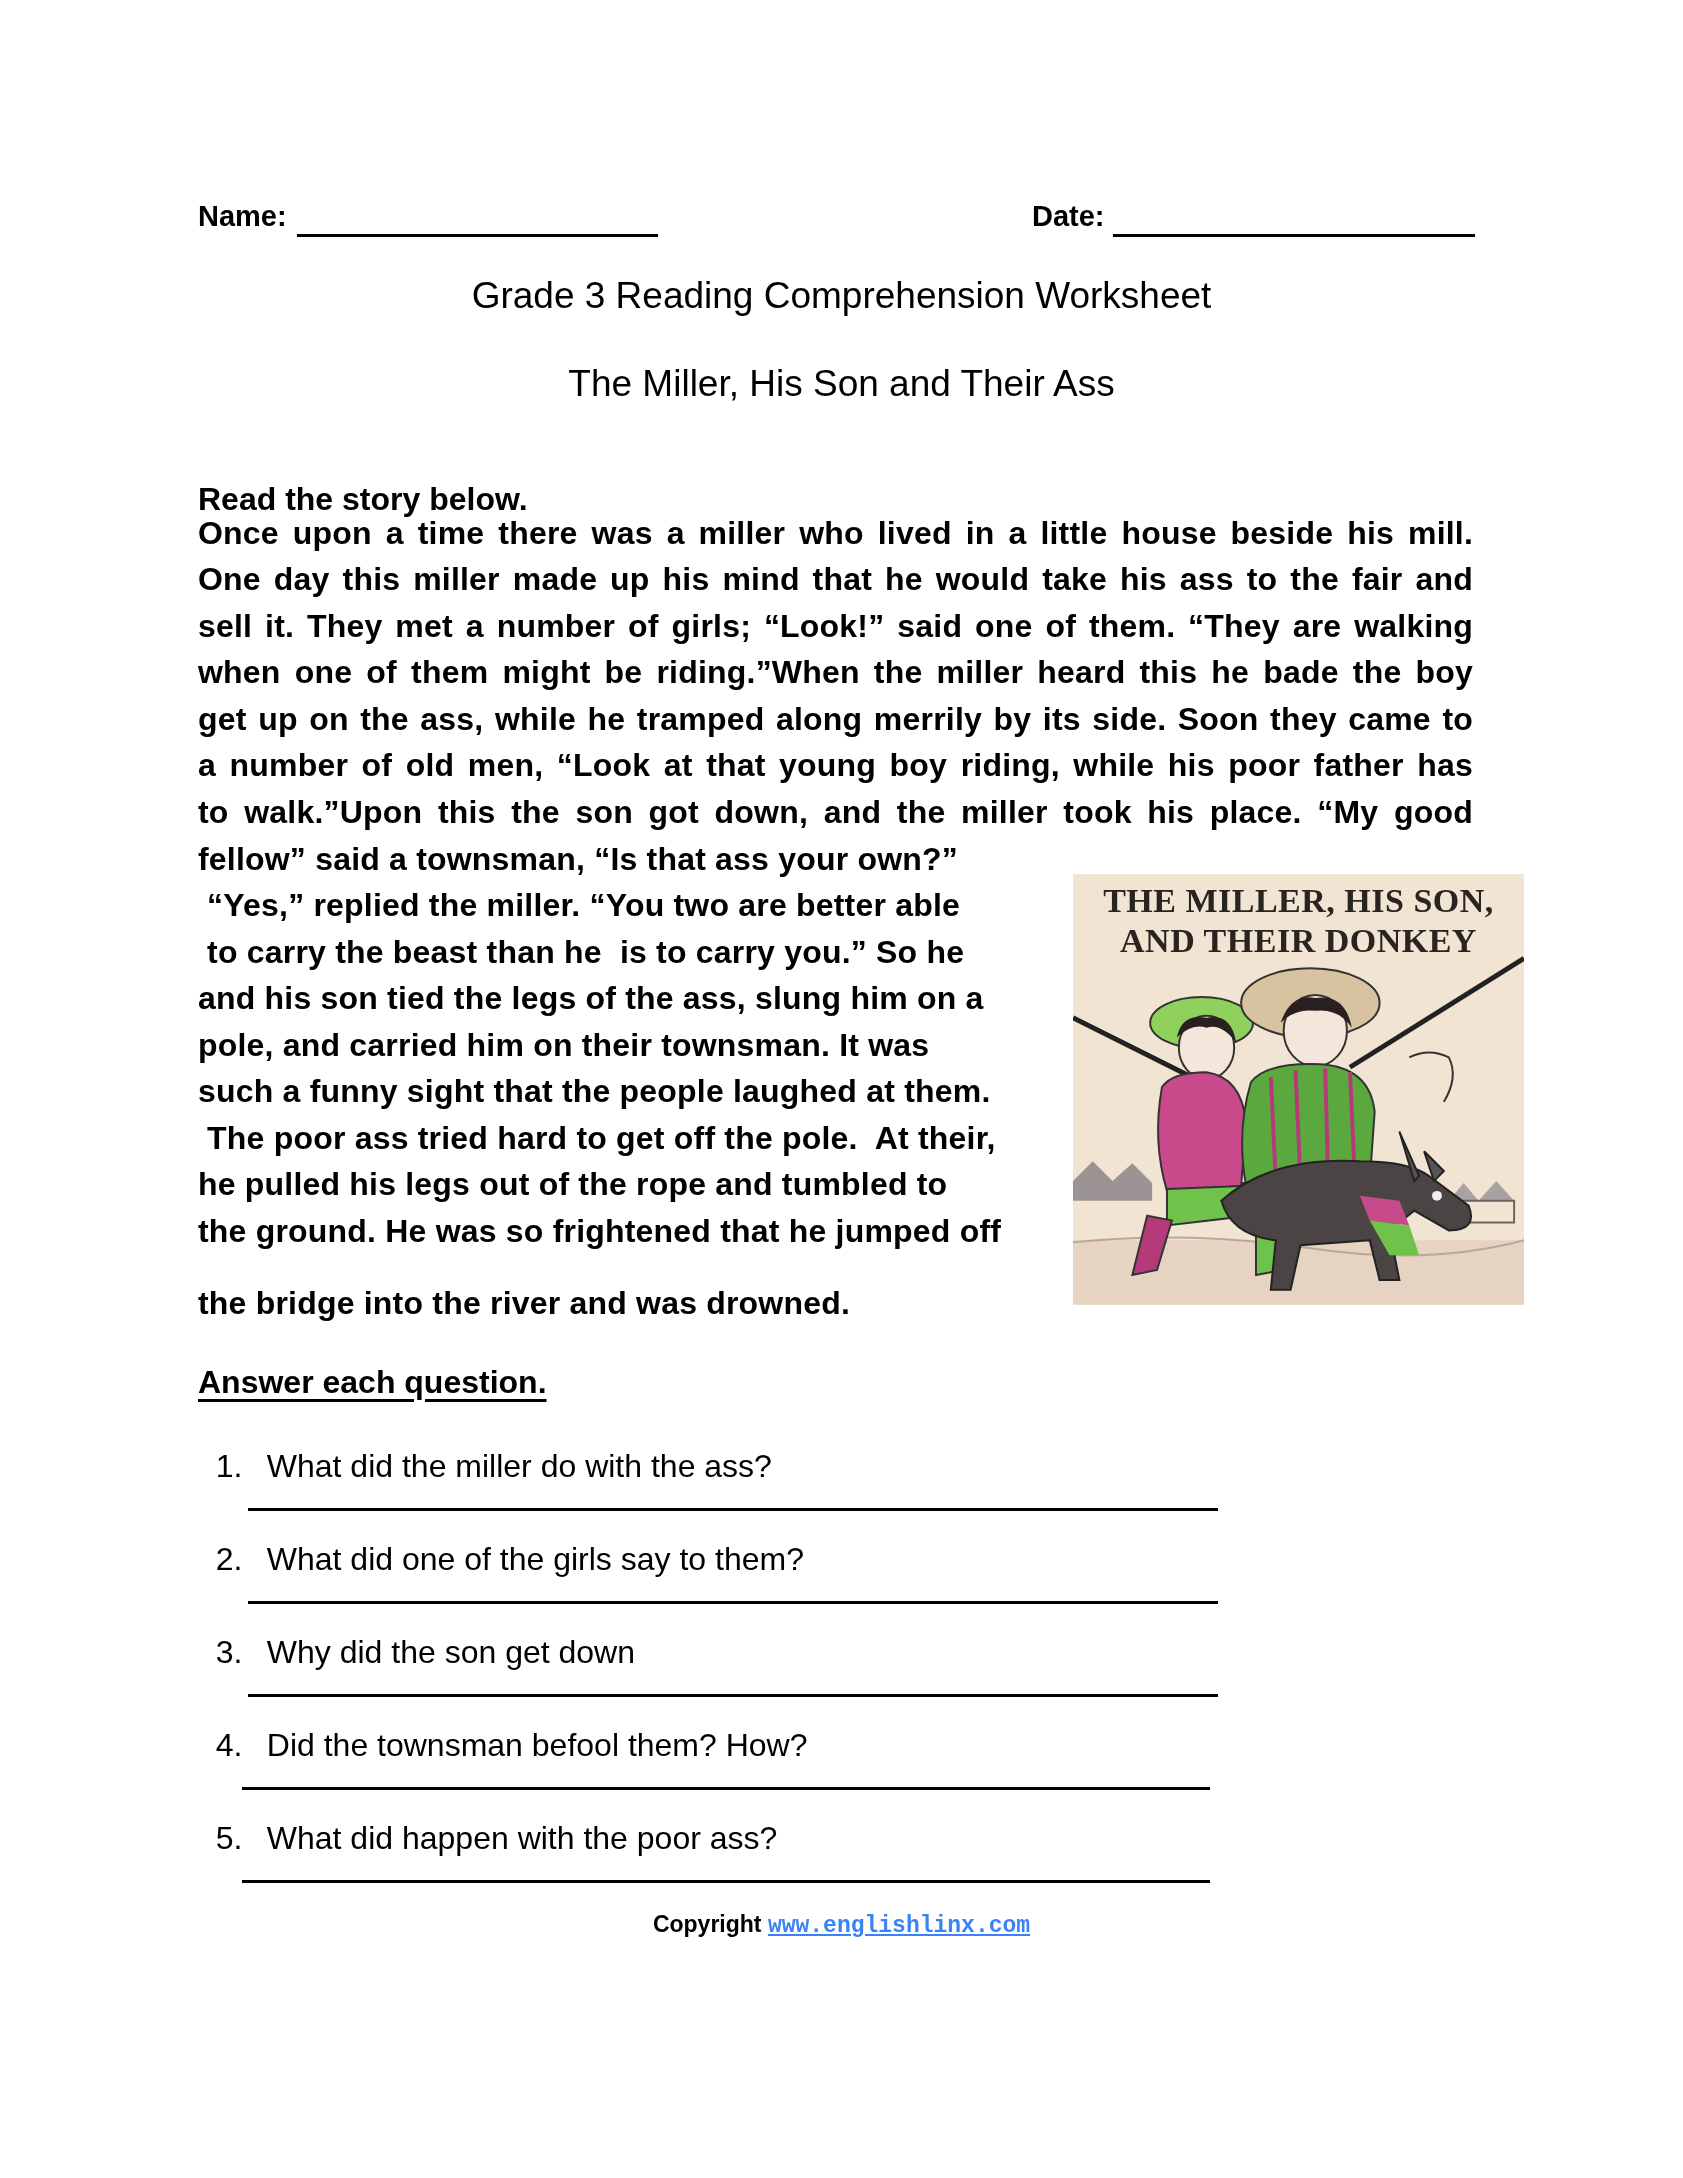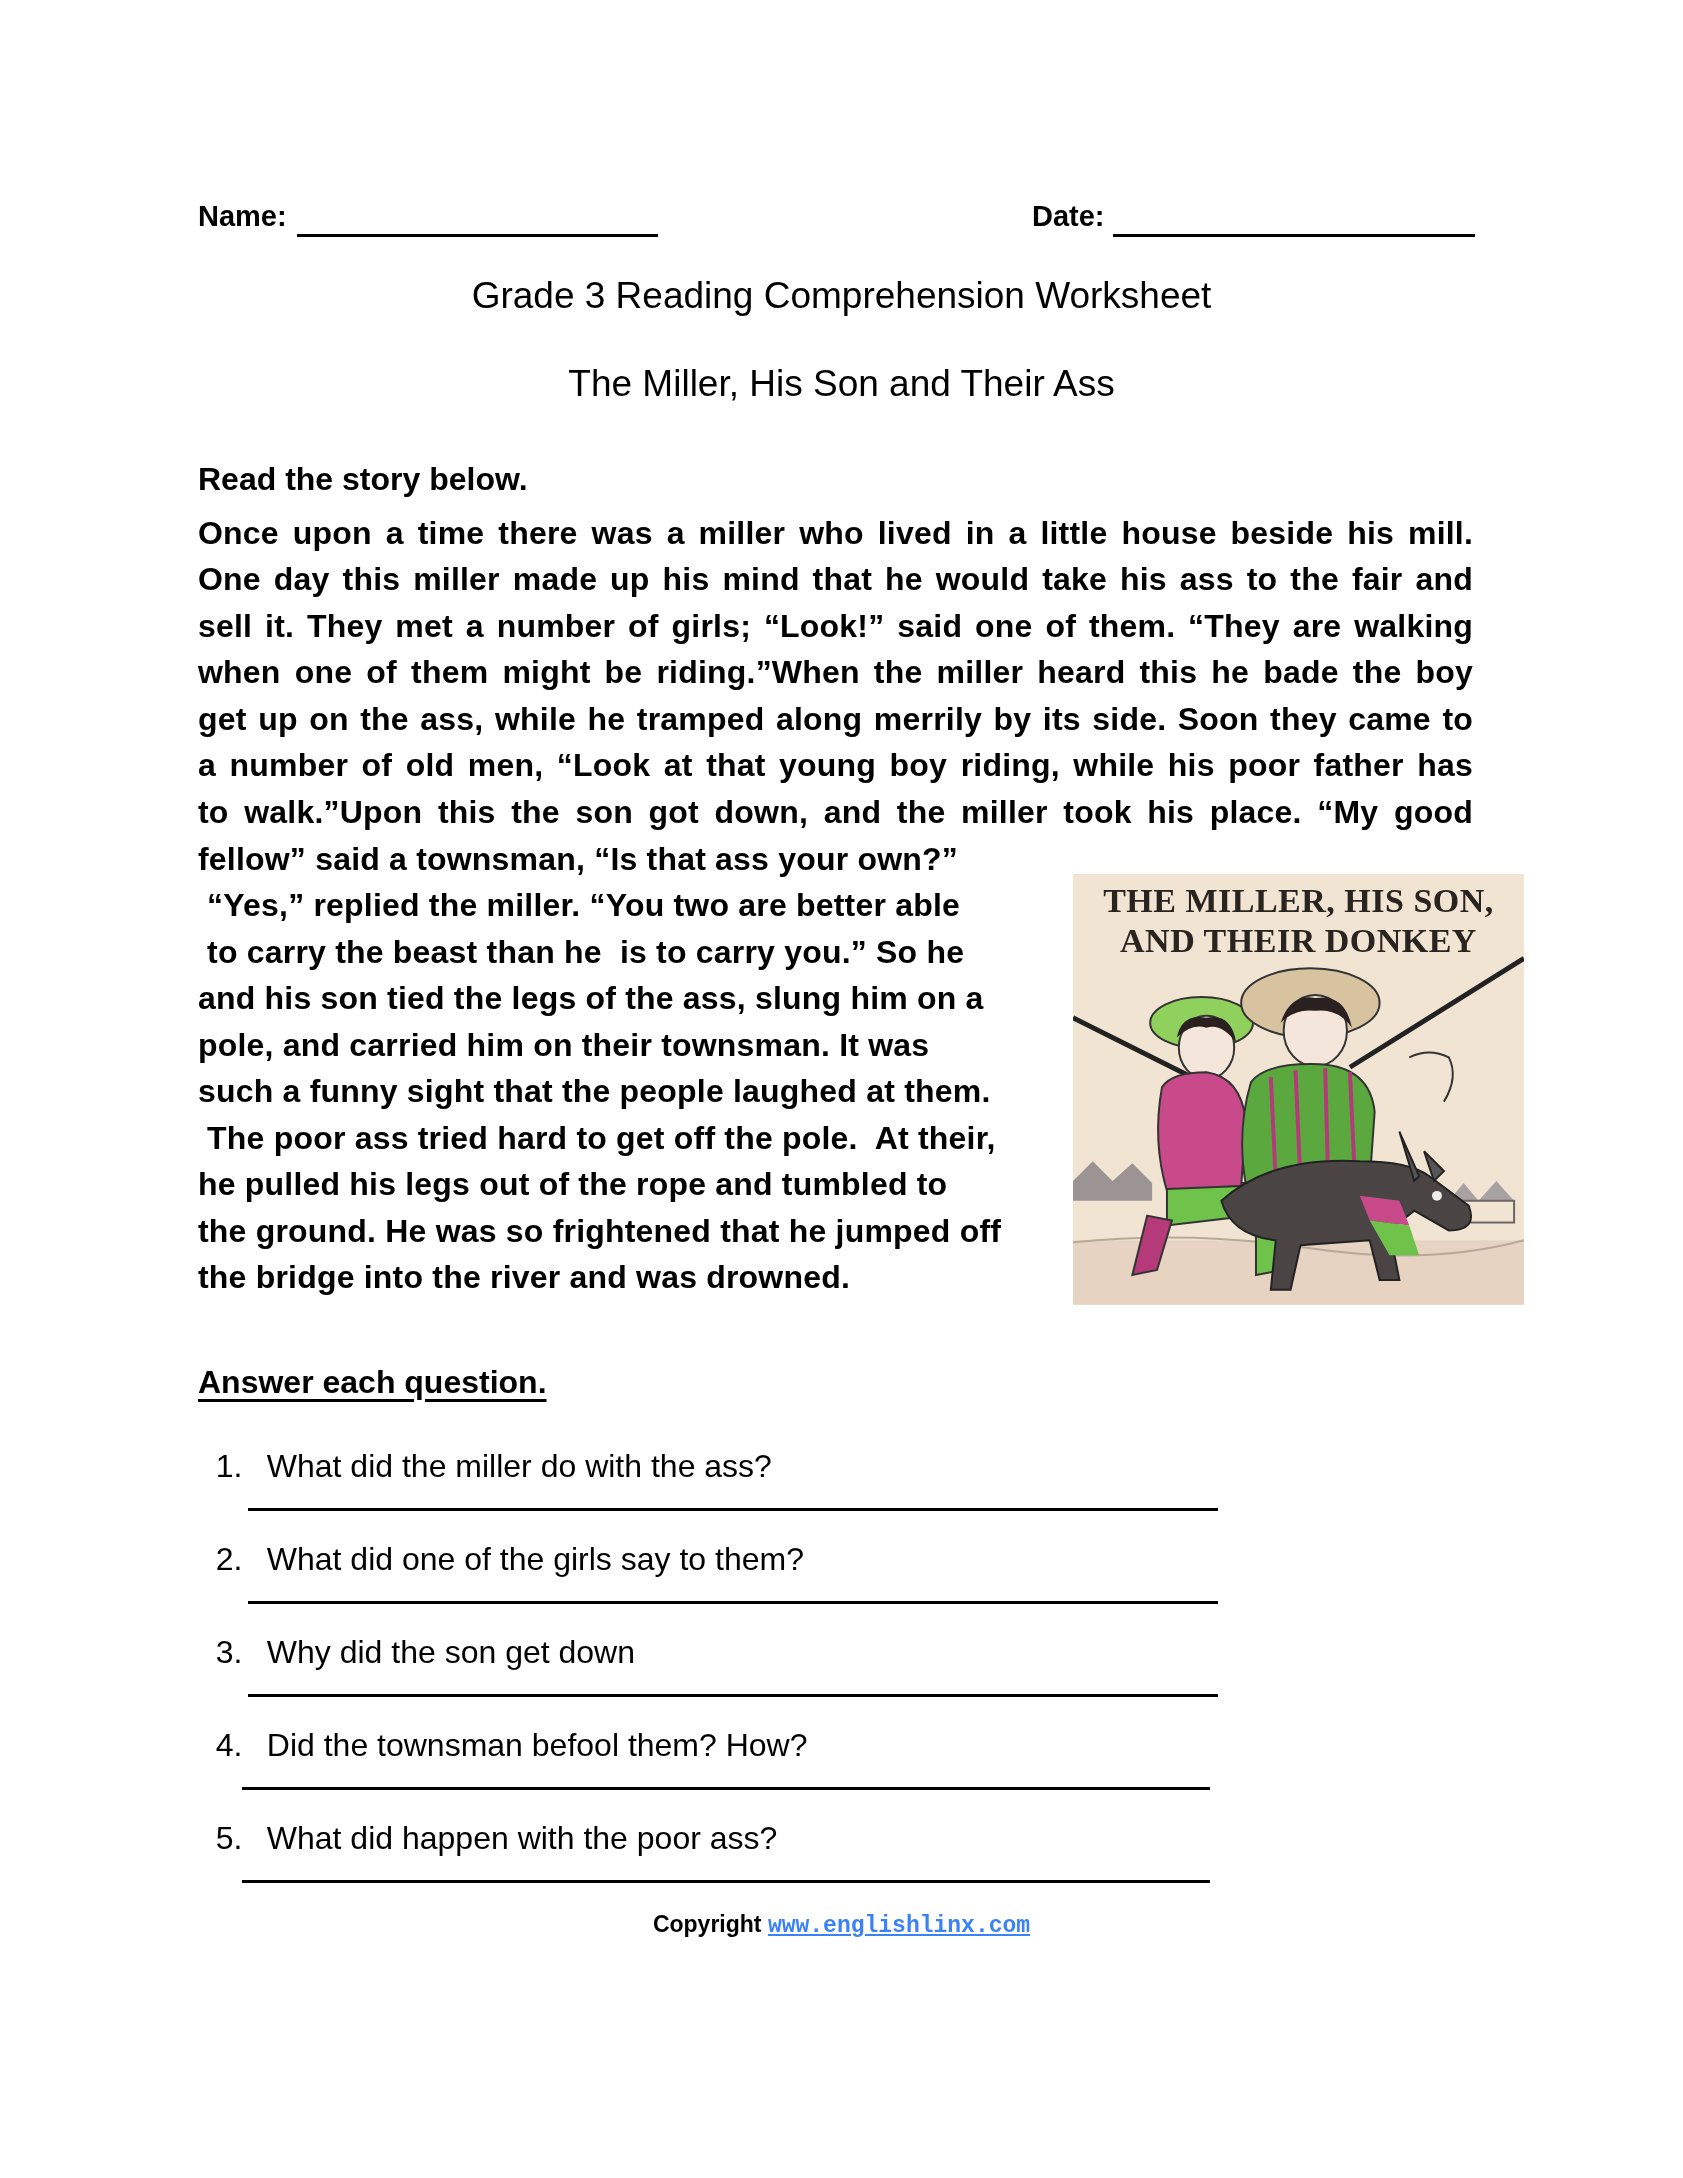--- a/index.html
+++ b/index.html
@@ -1,19 +1,19 @@
 <!DOCTYPE html>
 <html><head>
   <meta charset="utf-8">
   <style>
     html, body { margin: 0; padding: 0; background: #ffffff; }
     body { width: 1683px; height: 2178px; position: relative; overflow: hidden;
            font-family: "Liberation Sans", "DejaVu Sans", sans-serif; color: #000; }
     .abs { position: absolute; }
-    .bold { font-weight: bold; }
+    .bold { font-weight: bold; margin-top: 20px; }
     .label { font-size: 29px; font-weight: bold; }
     .blank-line { position: absolute; height: 3px; background: #000; }
     .title { position: absolute; left: 0; width: 1683px; text-align: center;
              font-weight: normal; font-size: 37px; white-space: nowrap; }
     .story-line { position: absolute; left: 198px; font-size: 32px; font-weight: bold;
                   white-space: pre; line-height: 40px; letter-spacing: 0.2px; }
     .story-full { width: 1275px; text-align: justify; text-align-last: justify; }
     .illustration { position: absolute; left: 1073px; top: 874px; width: 451px; height: 431px;
                     background: #f1e4d3; overflow: hidden; }
     .illustration .cap { position: absolute; left: 0; width: 100%; text-align: center;
@@ -51,21 +51,21 @@
 
 <div class="story-line" style="top:839px;">fellow” said a townsman, “Is that ass your own?”</div>
 <div class="story-line" style="top:885px;"> “Yes,” replied the miller. “You two are better able</div>
 <div class="story-line" style="top:932px;"> to carry the beast than he  is to carry you.” So he</div>
 <div class="story-line" style="top:978px;">and his son tied the legs of the ass, slung him on a</div>
 <div class="story-line" style="top:1025px;">pole, and carried him on their townsman. It was</div>
 <div class="story-line" style="top:1071px;">such a funny sight that the people laughed at them.</div>
 <div class="story-line" style="top:1118px;"> The poor ass tried hard to get off the pole.  At their,</div>
 <div class="story-line" style="top:1164px;">he pulled his legs out of the rope and tumbled to</div>
 <div class="story-line" style="top:1211px;">the ground. He was so frightened that he jumped off</div>
-<div class="story-line" style="top:1257px;">the bridge into the river and was drowned.</div>
+<div class="story-line" style="top:1283px;">the bridge into the river and was drowned.</div>
 
 <div class="illustration">
   <div class="cap" style="top:8px;">THE MILLER, HIS SON,</div>
   <div class="cap" style="top:48px;">AND THEIR DONKEY</div>
   <svg width="451" height="431" viewBox="0 0 456 435" style="position:absolute;left:0;top:0;">
 
     <rect x="0" y="370" width="456" height="65" fill="#e6d3c2"></rect>
     <path d="M0 372 Q120 360 240 378 T456 370" stroke="#b9a89a" stroke-width="2" fill="none"></path>
 
     <path d="M0 310 L20 290 L40 310 L60 292 L80 312 L80 330 L0 330 Z" fill="#9c9494"></path>

